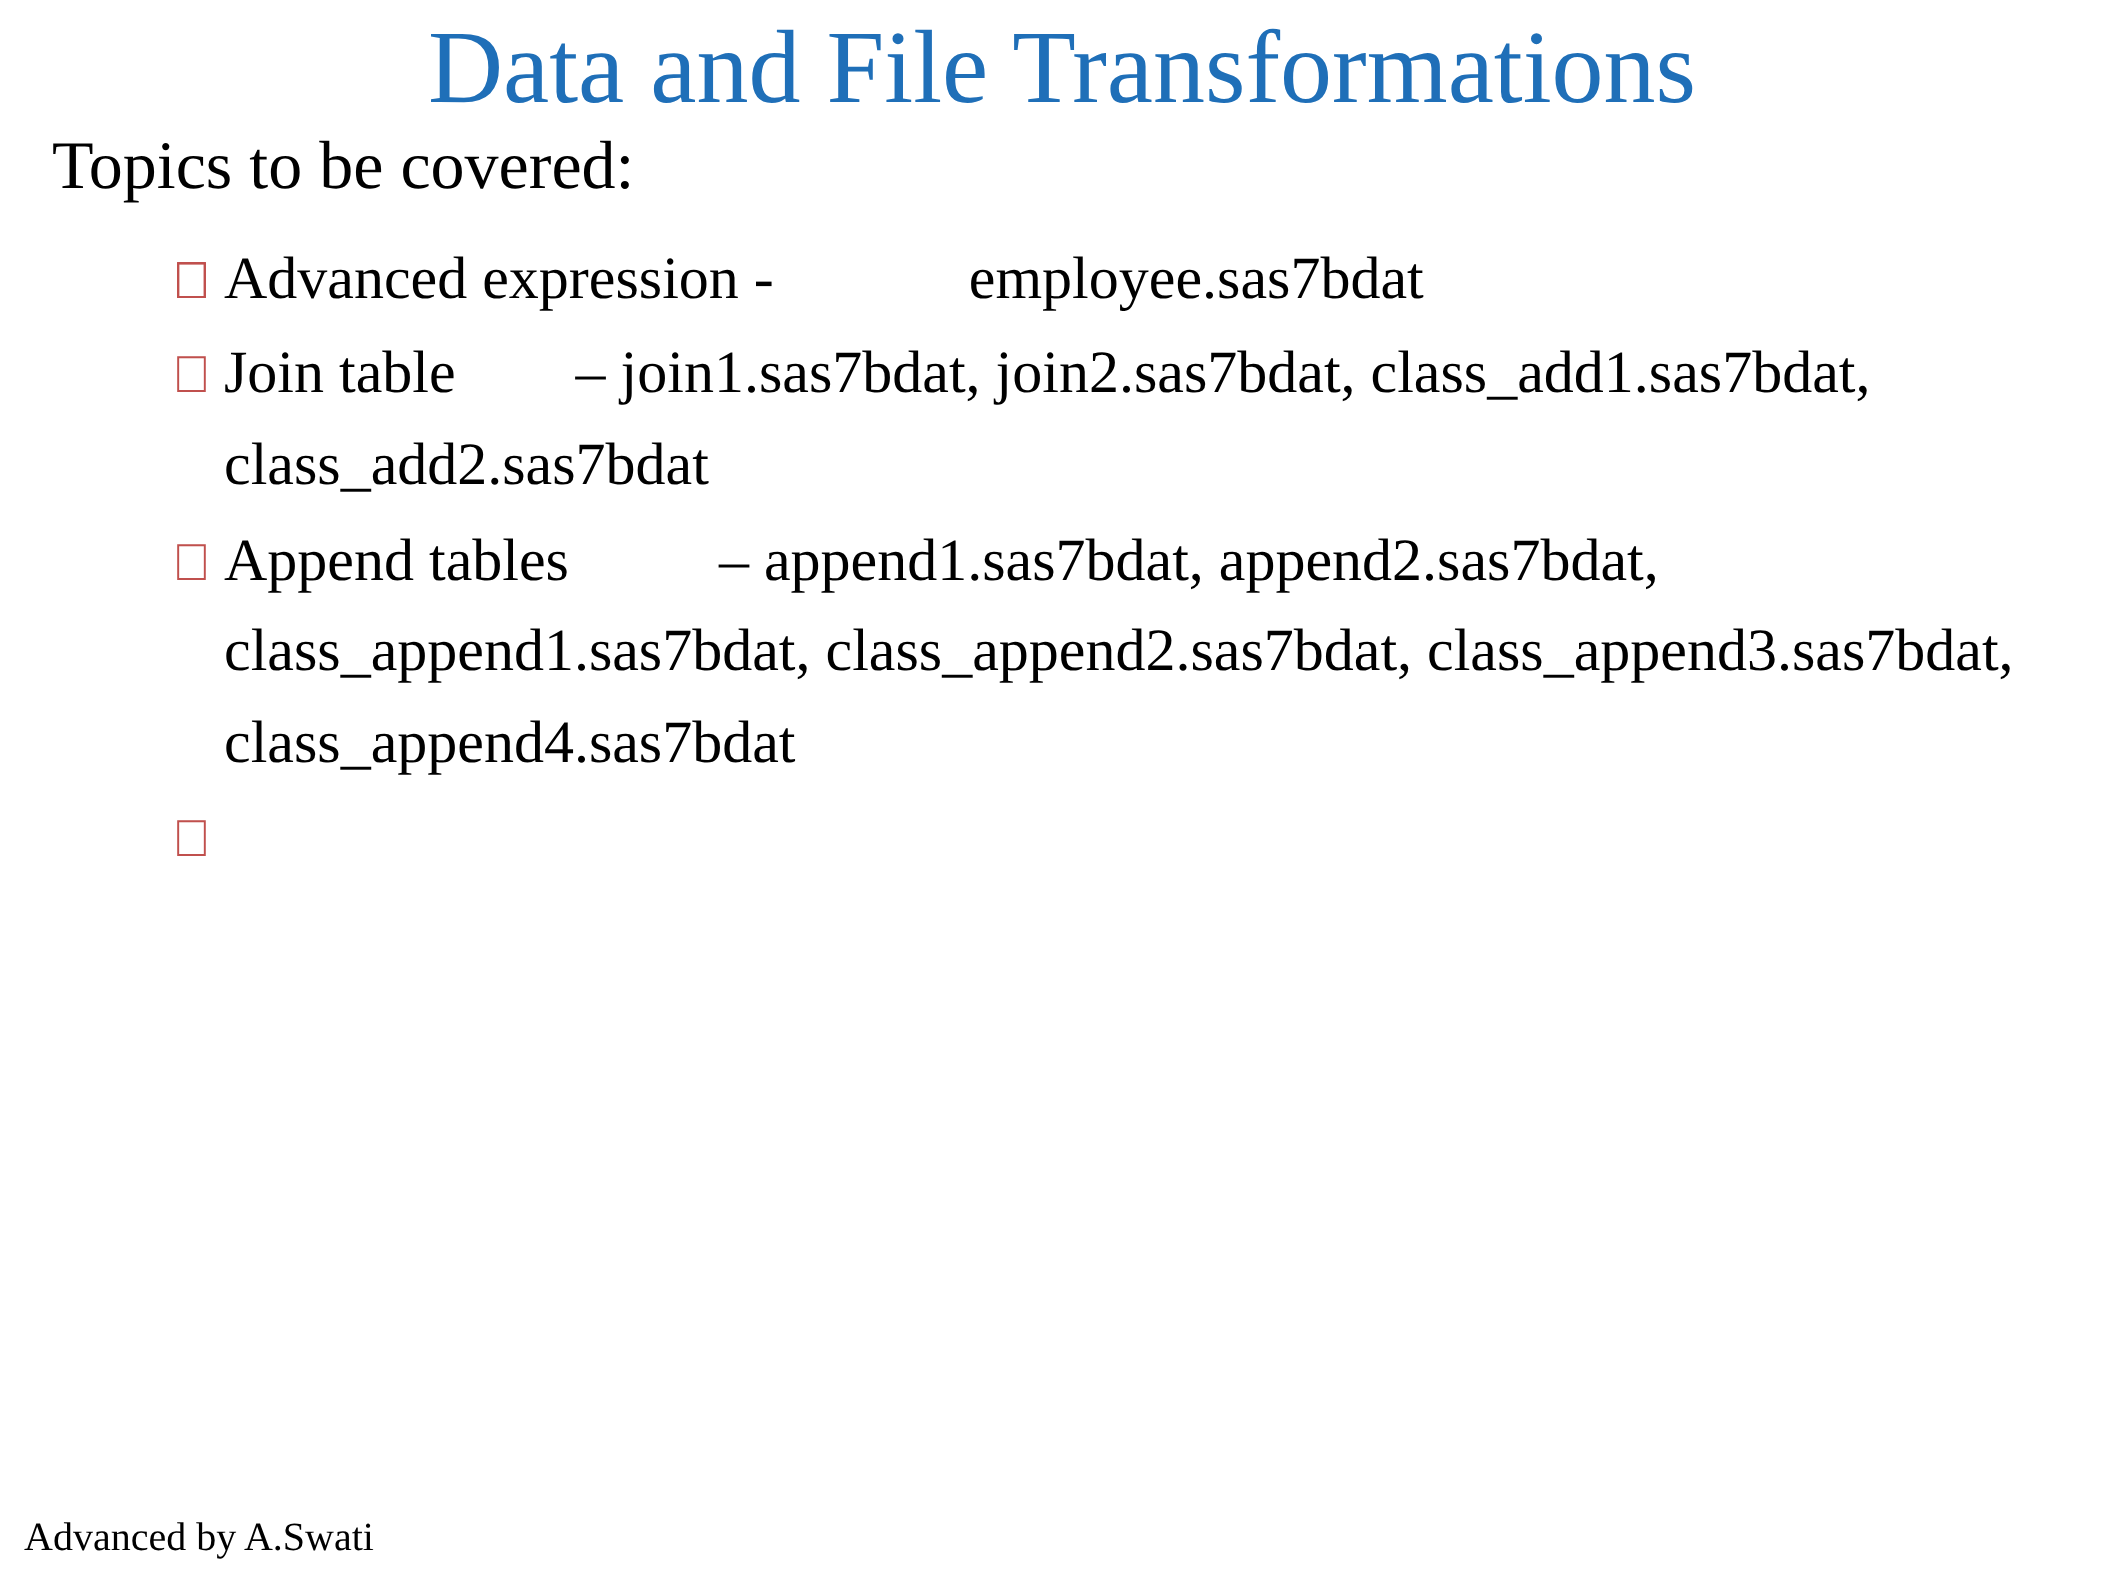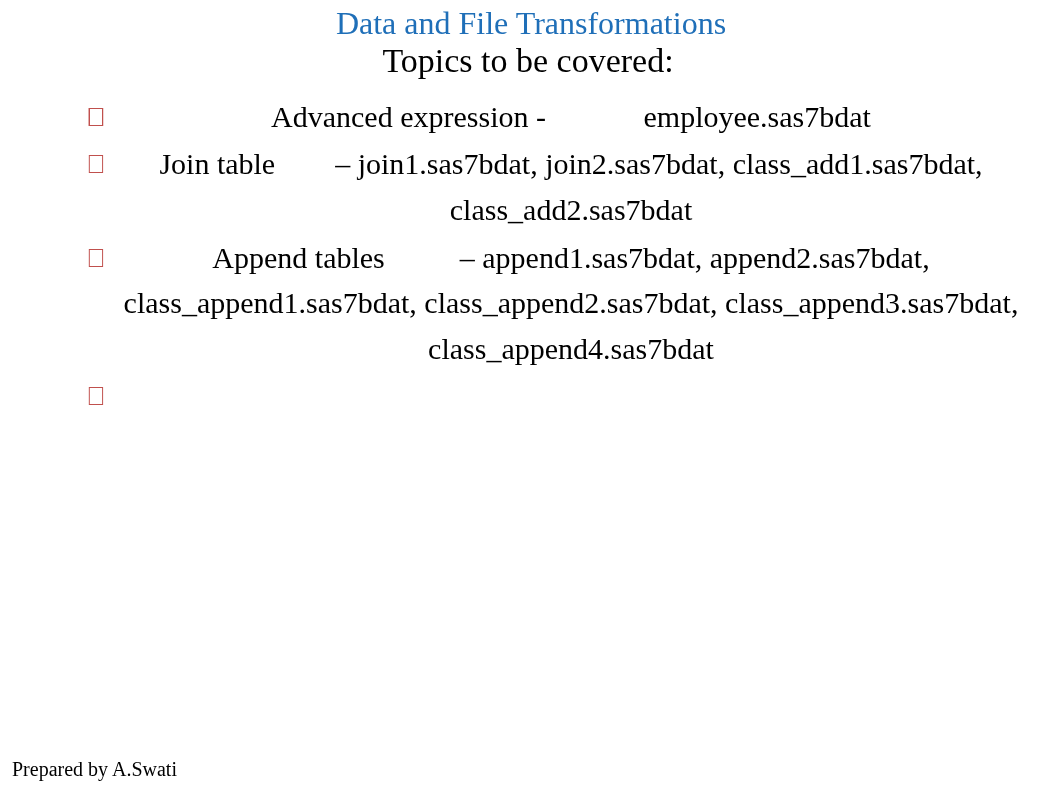--- a/index.html
+++ b/index.html
@@ -10,30 +10,29 @@
     body {
       width: 1062px;
       height: 797px;
       background: #ffffff;
       font-family: Georgia, 'Times New Roman', Times, serif;
       position: relative;
       overflow: hidden;
     }
     .slide-title {
       color: #1f6fb8;
-      font-size: 32px;
+      font-size: 52px;
       font-weight: normal;
       text-align: center;
       line-height: 1.15;
       padding-top: 5px;
     }
     .content {
       padding-left: 26px;
       padding-right: 32px;
-      text-align: center;
     }
     .subtitle {
       font-size: 34px;
       color: #000000;
       margin-bottom: 14px;
       font-weight: normal;
     }
     .topic-list {
       list-style: none;
       padding-left: 60px;
@@ -87,13 +86,13 @@
     <li class="topic-item">
       <span class="bullet-icon"></span>
       <span>Append tables&nbsp;&nbsp;&nbsp;&nbsp;&nbsp;&nbsp;&nbsp;&nbsp;&nbsp;&nbsp;– append1.sas7bdat, append2.sas7bdat, class_append1.sas7bdat, class_append2.sas7bdat, class_append3.sas7bdat, class_append4.sas7bdat</span>
     </li>
     <li class="topic-item">
       <span class="bullet-icon"></span>
     </li>
   </ul>
 </div>
 
-<div class="footer">Prepared by A.Swati</div>
+<div class="footer">Advanced by A.Swati</div>
 
 </body></html>

